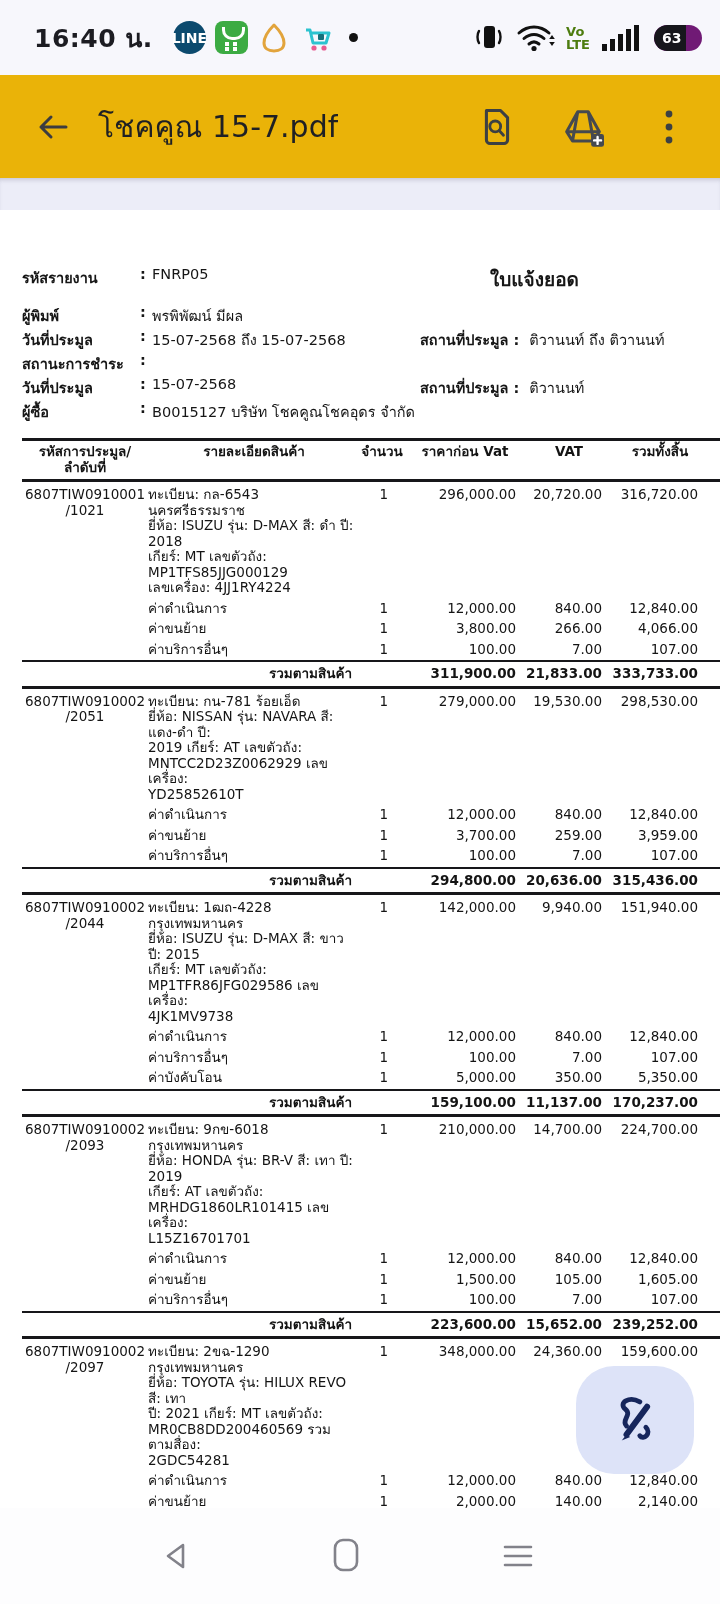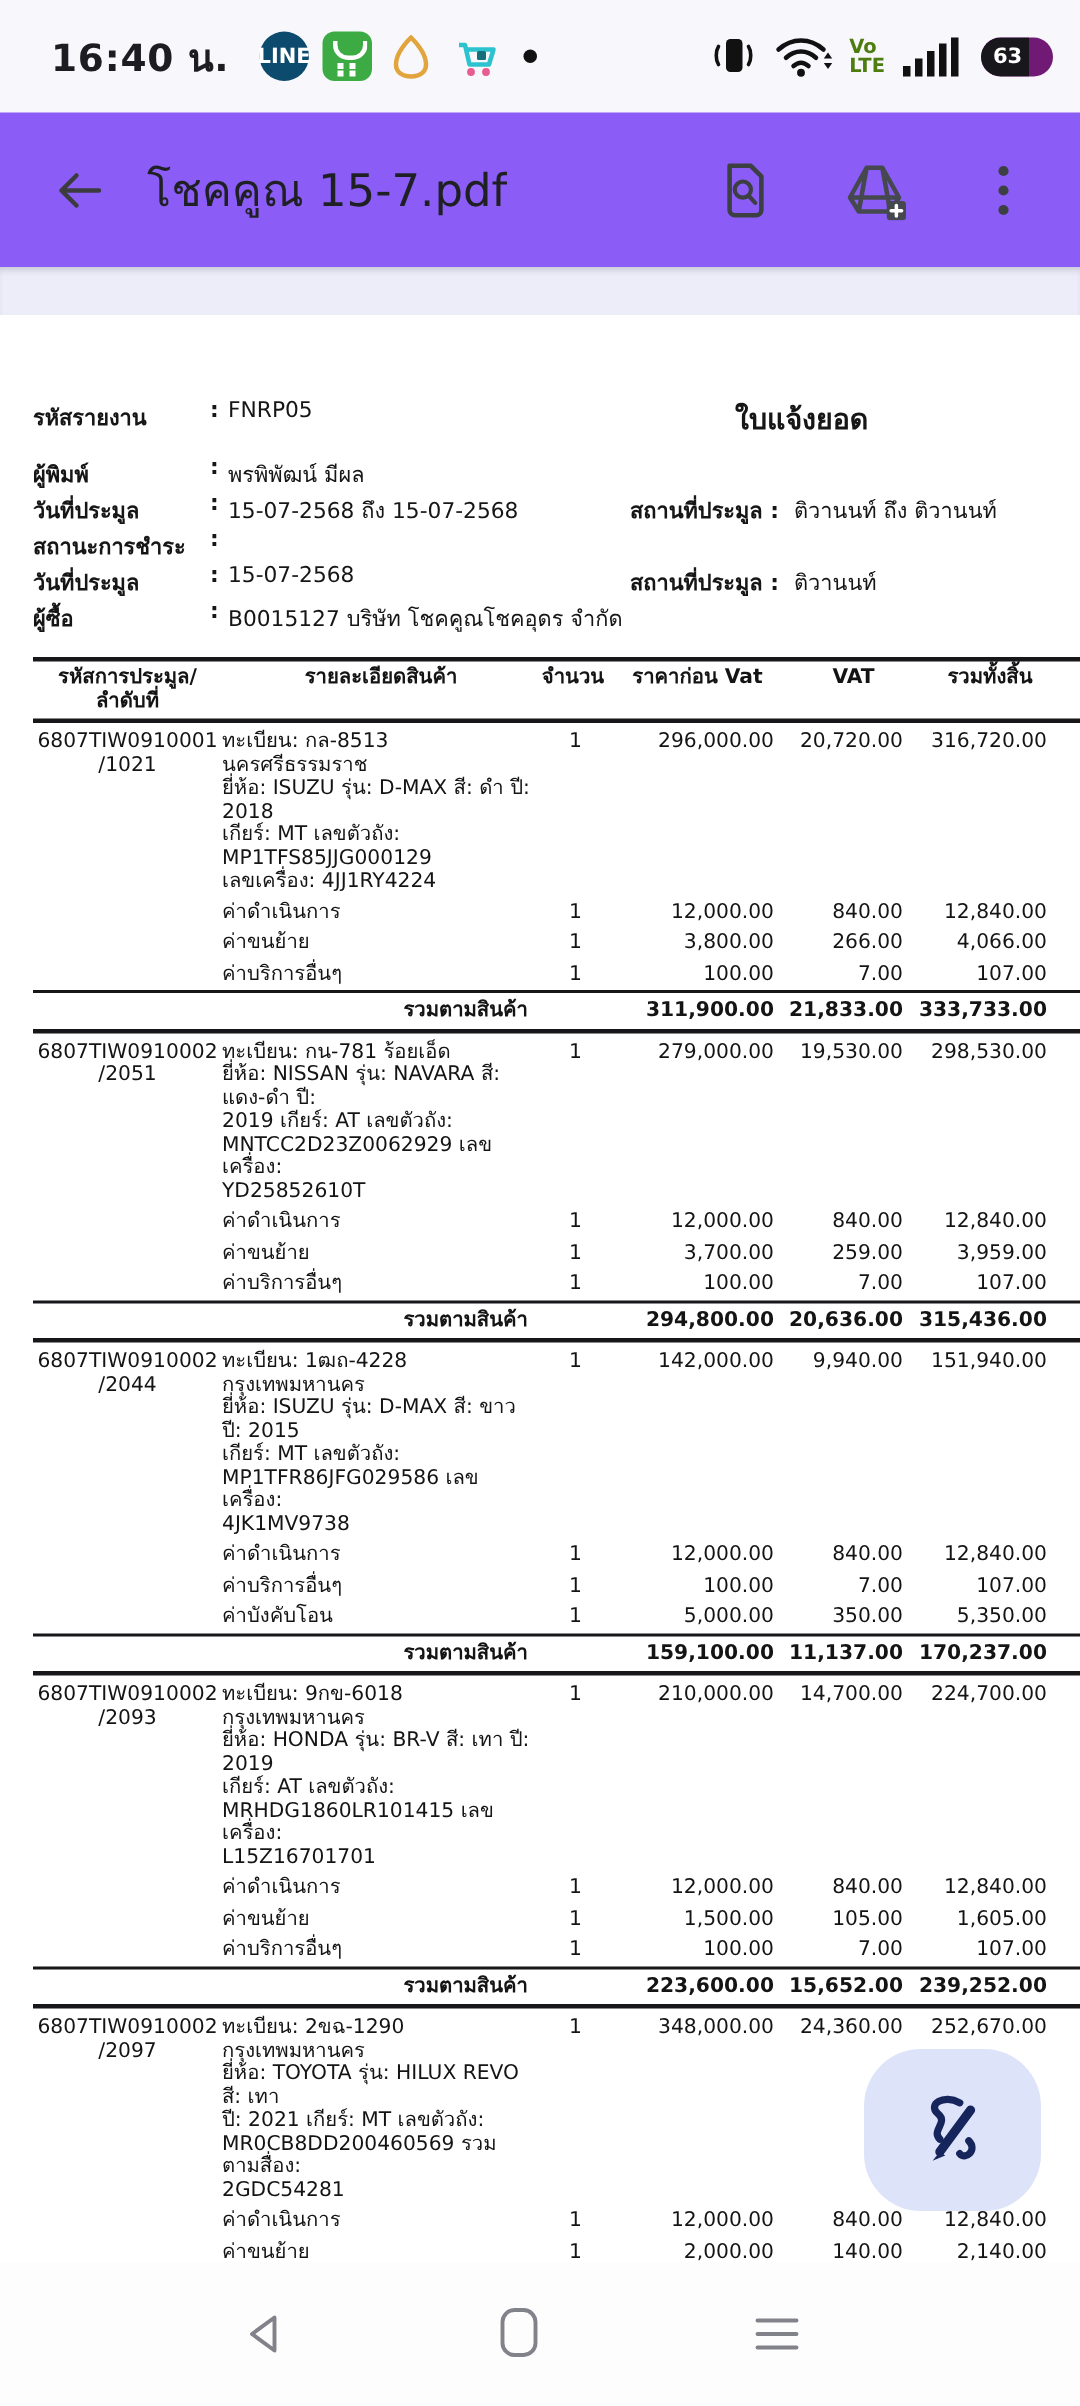--- a/index.html
+++ b/index.html
@@ -20,21 +20,21 @@
   .ic-gold{width:34px;height:34px;}
   .ic-cart{width:34px;height:34px;}
   .sb-dot{width:9px;height:9px;border-radius:50%;background:#111;margin-left:6px;}
   .sb-right{margin-left:auto;display:flex;align-items:center;gap:10px;margin-right:18px;}
   .volte{font-size:13px;font-weight:bold;color:#4d7c0f;line-height:13px;text-align:left;}
   .battery{width:48px;height:26px;border-radius:13px;background:#701a75;position:relative;overflow:hidden;}
   .battery .fill{position:absolute;left:0;top:0;bottom:0;width:66%;background:#17171c;border-radius:13px 0 0 13px;}
   .battery .pct{position:absolute;left:8px;top:0;width:100%;height:100%;display:flex;align-items:center;
                 color:#fff;font-size:14px;font-weight:bold;}
   
-  .toolbar{position:absolute;top:75px;left:0;width:720px;height:103px;background:#8b5cf6;
+  .toolbar{position:absolute;top:75px;left:0;width:720px;height:103px;background:#eab308;
            display:flex;align-items:center;}
   .tb-back{margin-left:30px;width:46px;height:46px;display:flex;align-items:center;justify-content:center;}
   .tb-title{font-size:30px;color:#1f2024;margin-left:22px;white-space:nowrap;overflow:hidden;max-width:330px;}
   .tb-actions{margin-left:auto;display:flex;align-items:center;gap:40px;margin-right:28px;}
   .tb-btn{width:46px;height:46px;display:flex;align-items:center;justify-content:center;}
   
   .band{position:absolute;top:178px;left:0;width:720px;height:32px;background:#ecedf8;
         box-shadow:inset 0 4px 4px -2px rgba(90,90,120,.25);}
   
   .page{position:absolute;top:210px;left:0;width:766px;min-height:1298px;background:#ffffff;color:#161616;}
@@ -215,21 +215,21 @@
         <div class="cell">รวมทั้งสิ้น</div>
         <div class="cell ccut">ภา</div>
       </div>
       <div id="tbody">
           <div class="trow item">
             <div class="cell cid">
               <div>6807TIW0910001</div>
               <div>/1021</div>
             </div>
             <div class="cell cdesc">
-              <div>ทะเบียน: กล-8513 นครศรีธรรมราช</div>
+              <div>ทะเบียน: กล-6543 นครศรีธรรมราช</div>
               <div>ยี่ห้อ: ISUZU รุ่น: D-MAX  สี: ดำ ปี: 2018</div>
               <div>เกียร์: MT เลขตัวถัง: MP1TFS85JJG000129</div>
               <div>เลขเครื่อง: 4JJ1RY4224</div>
             </div>
             <div class="cell cqty">1</div>
             <div class="cell cnum">296,000.00</div>
             <div class="cell cnum">20,720.00</div>
             <div class="cell cnum">316,720.00</div>
             <div class="cell ccut"></div>
           </div>
@@ -435,21 +435,21 @@
             <div class="cell cdesc">
               <div>ทะเบียน: 2ขฉ-1290 กรุงเทพมหานคร</div>
               <div>ยี่ห้อ: TOYOTA รุ่น: HILUX REVO  สี: เทา</div>
               <div>ปี: 2021 เกียร์: MT เลขตัวถัง:</div>
               <div>MR0CB8DD200460569 รวมตามสื่อง:</div>
               <div>2GDC54281</div>
             </div>
             <div class="cell cqty">1</div>
             <div class="cell cnum">348,000.00</div>
             <div class="cell cnum">24,360.00</div>
-            <div class="cell cnum">252,670.00</div>
+            <div class="cell cnum">159,600.00</div>
             <div class="cell ccut"></div>
           </div>
           <div class="trow fee">
             <div class="cell"></div>
             <div class="cell">ค่าดำเนินการ</div>
             <div class="cell cqty">1</div>
             <div class="cell cnum">12,000.00</div>
             <div class="cell cnum">840.00</div>
             <div class="cell cnum">12,840.00</div>
             <div class="cell ccut"></div>

